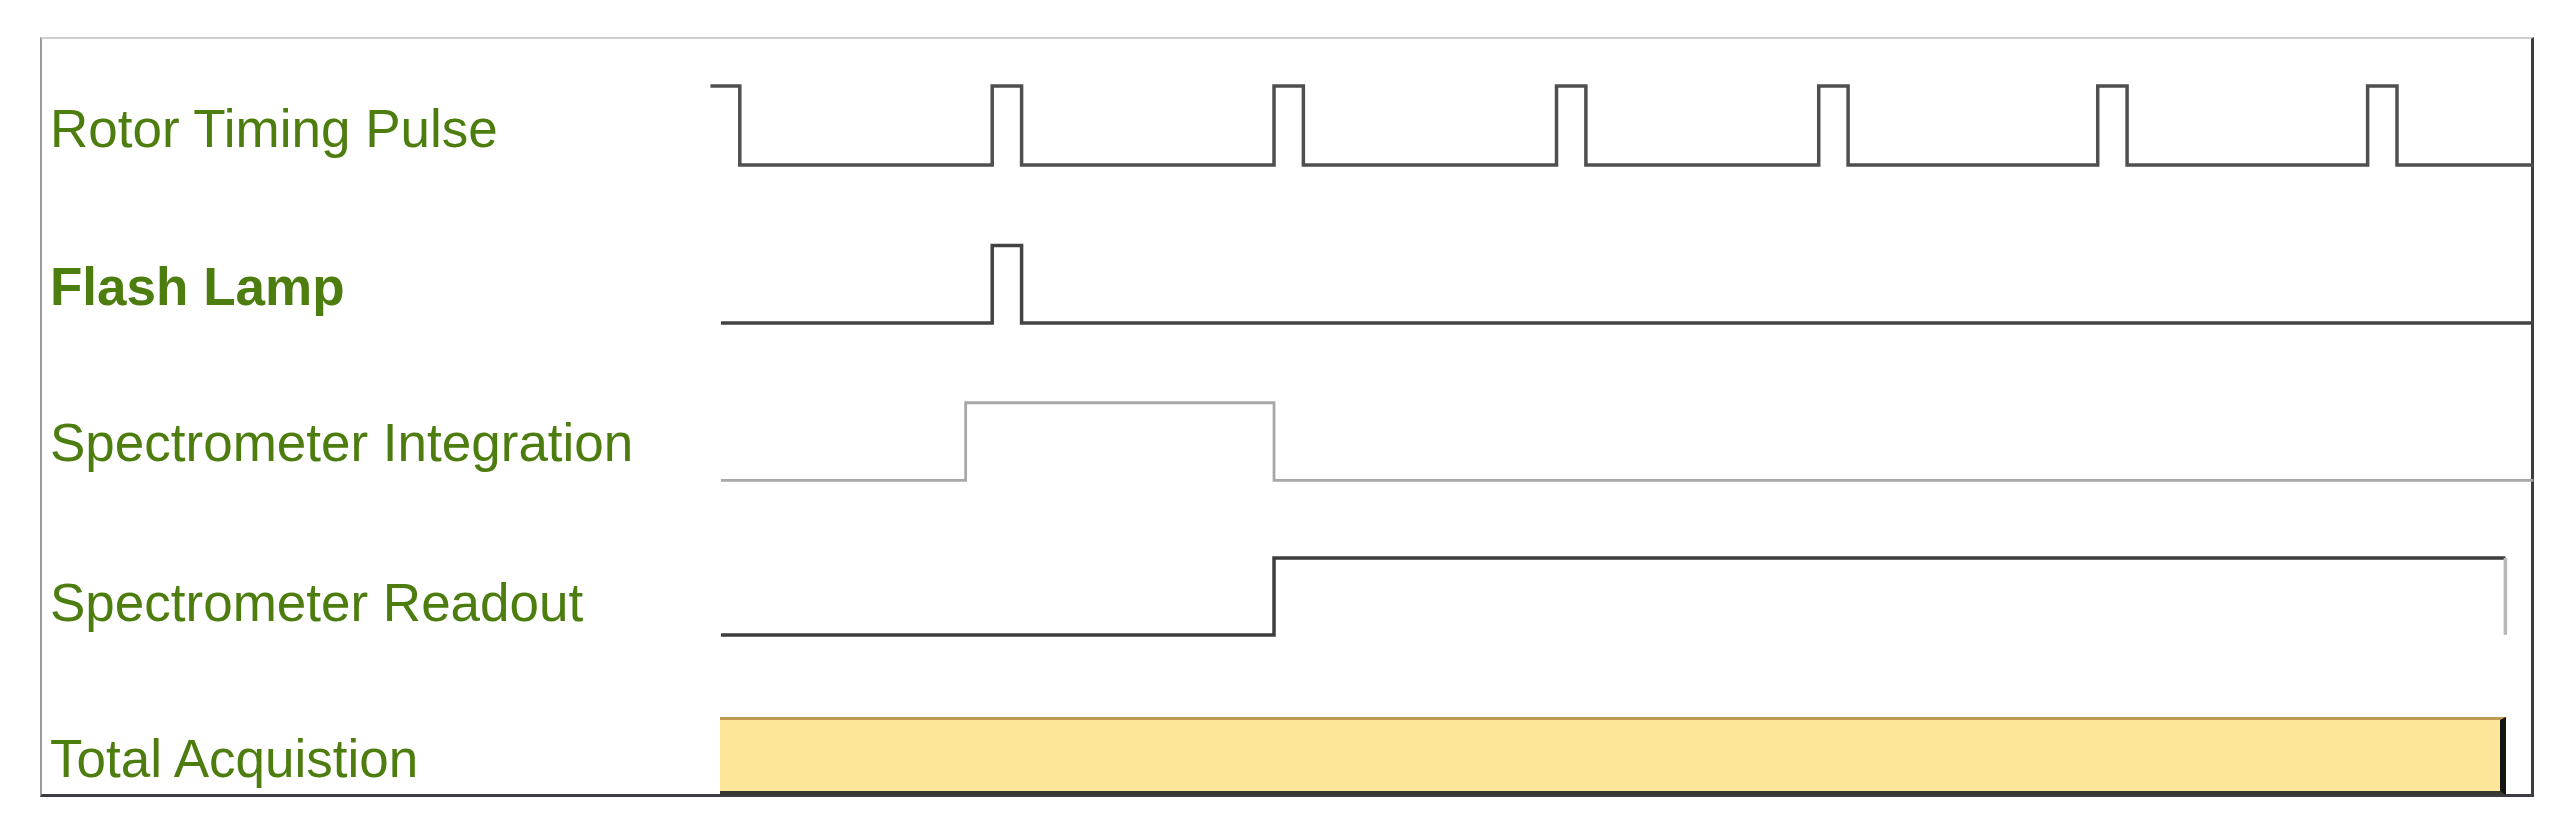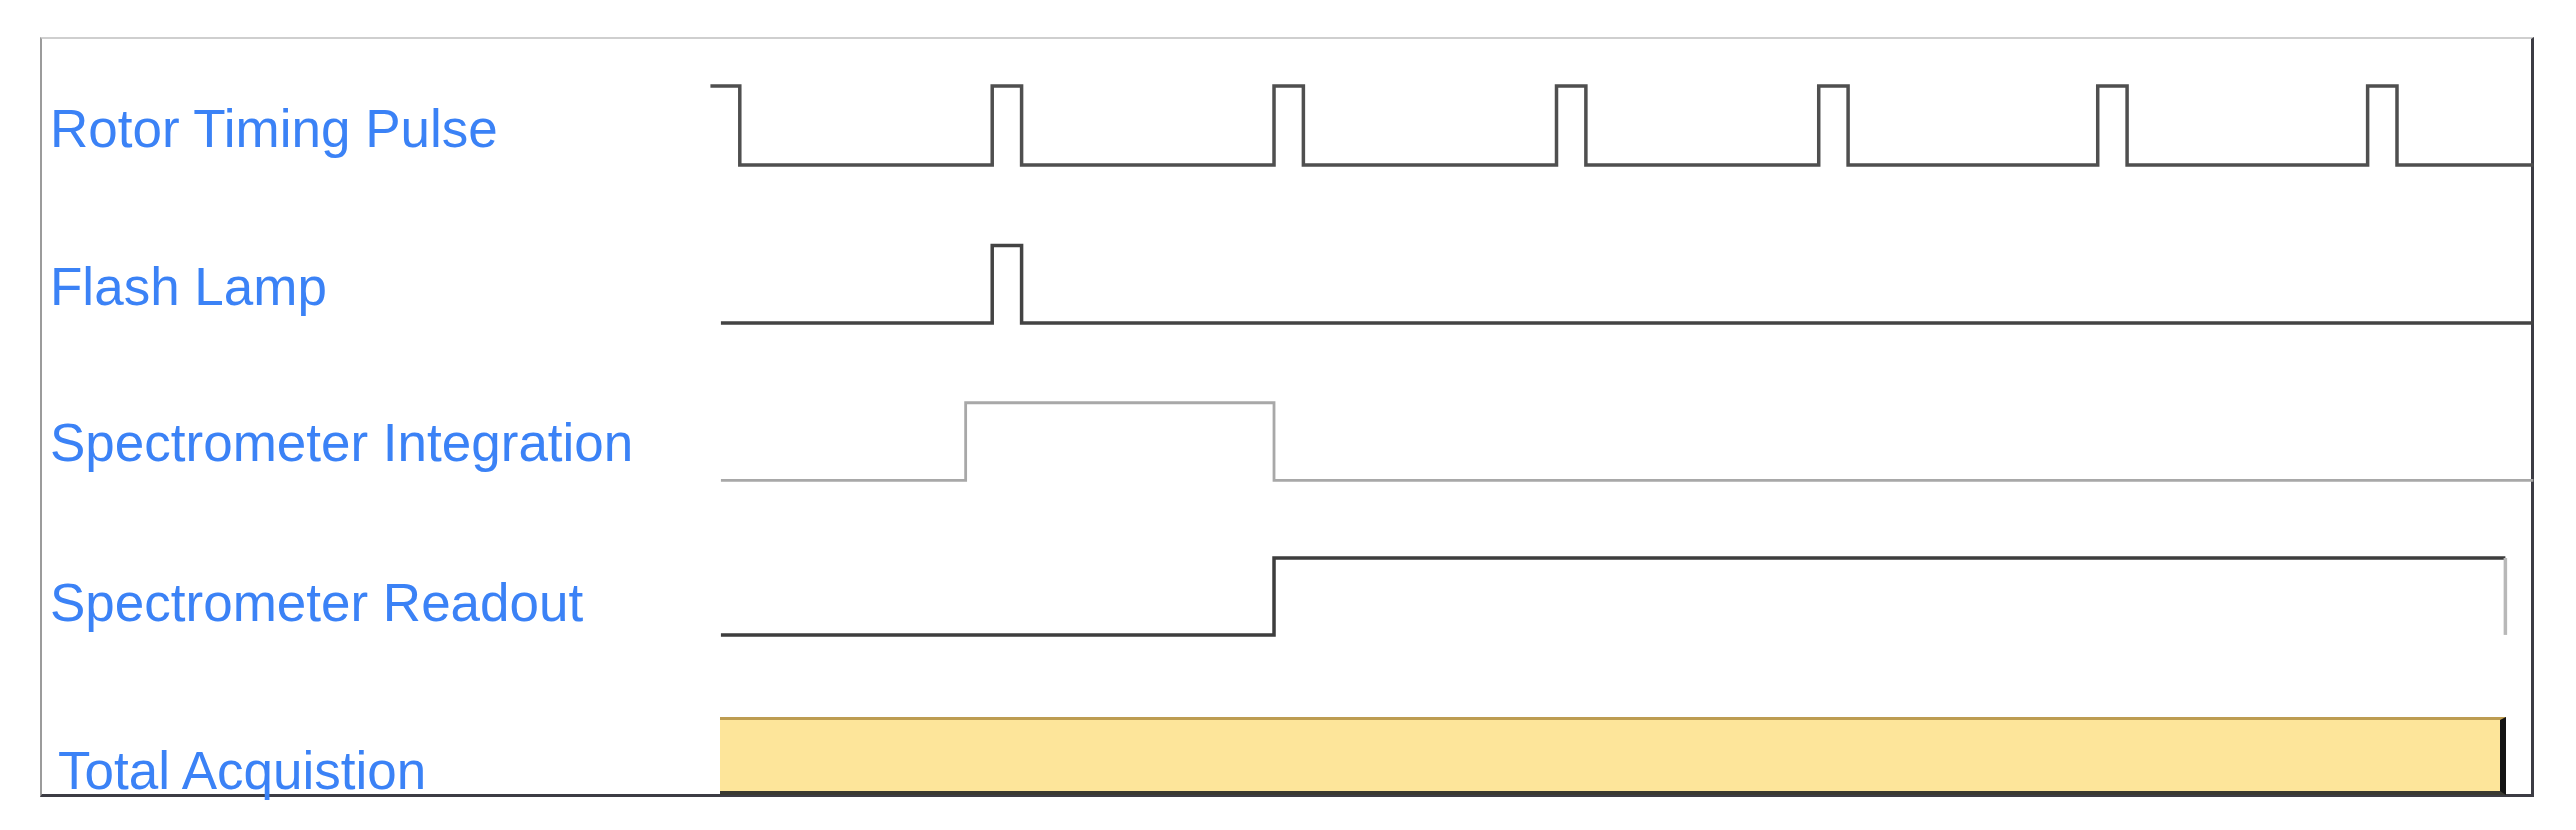--- a/index.html
+++ b/index.html
@@ -15,21 +15,21 @@
     background:transparent;
   }
   #waves{
     position:absolute;
     left:0; top:0;
   }
   .sig-label{
     position:absolute;
     transform:translateY(-50%);
     white-space:nowrap;
-    color:#3b82f6;
+    color:#4d7c0f;
     line-height:1.1;
     letter-spacing:0px;
   }
   #bar{
     position:absolute;
     box-sizing:border-box;
   }
 </style>
 </head>
 <body>
@@ -40,23 +40,23 @@
   <svg id="waves" xmlns="http://www.w3.org/2000/svg" width="2576" height="830" viewBox="0 0 3682 1187">
       <path d="M 1015 123 L 1057 123 L 1057 236 L 1418 236 L 1418 123 L 1460 123 L 1460 236 L 1821 236 L 1821 123 L 1863 123 L 1863 236 L 2225 236 L 2225 123 L 2267 123 L 2267 236 L 2600 236 L 2600 123 L 2642 123 L 2642 236 L 2999 236 L 2999 123 L 3041 123 L 3041 236 L 3385 236 L 3385 123 L 3427 123 L 3427 236 L 3622 236" fill="none" stroke="#4f4f4f" stroke-width="5" stroke-linejoin="miter"></path>
       <path d="M 1030 462 L 1418 462 L 1418 351 L 1460 351 L 1460 462 L 3622 462" fill="none" stroke="#434343" stroke-width="5" stroke-linejoin="miter"></path>
       <path d="M 1030 687 L 1380 687 L 1380 576 L 1821 576 L 1821 687 L 3622 687" fill="none" stroke="#a8a8a8" stroke-width="4" stroke-linejoin="miter"></path>
       <path d="M 1030 908 L 1821 908 L 1821 798 L 3582 798" fill="none" stroke="#3d3d3d" stroke-width="5" stroke-linejoin="miter"></path>
       <path d="M 3582 798 L 3582 908" fill="none" stroke="#b8b8b8" stroke-width="5" stroke-linejoin="miter"></path>
     </svg>
 
   <div class="sig-label" id="lbl-0" style="left: 50px; top: 129px; font-size: 53px;">Rotor Timing Pulse</div>
 
-  <div class="sig-label" id="lbl-1" style="left: 50px; top: 287px; font-size: 53px;">Flash Lamp</div>
+  <div class="sig-label" id="lbl-1" style="left: 50px; top: 287px; font-size: 53px; font-weight: bold;">Flash Lamp</div>
 
   <div class="sig-label" id="lbl-3" style="left: 50px; top: 603px; font-size: 53px;">Spectrometer Readout</div>
 
   <div class="sig-label" id="lbl-2" style="left: 50px; top: 443px; font-size: 53px;">Spectrometer Integration</div>
 
-  <div class="sig-label" id="lbl-4" style="left: 58px; top: 759px; font-size: 53px; margin-top: 12px;">Total Acquistion</div>
+  <div class="sig-label" id="lbl-4" style="left: 50px; top: 759px; font-size: 53px;">Total Acquistion</div>
 
   <div id="bar" style="left: 720px; top: 717px; width: 1786px; height: 78px; background: rgb(253, 229, 154); border-top: 3.5px solid rgb(189, 156, 81); border-bottom: 4.2px solid rgb(58, 58, 50); border-right: 6.3px solid rgb(20, 20, 20);"></div>
 </div>
 
 
 </body></html>

